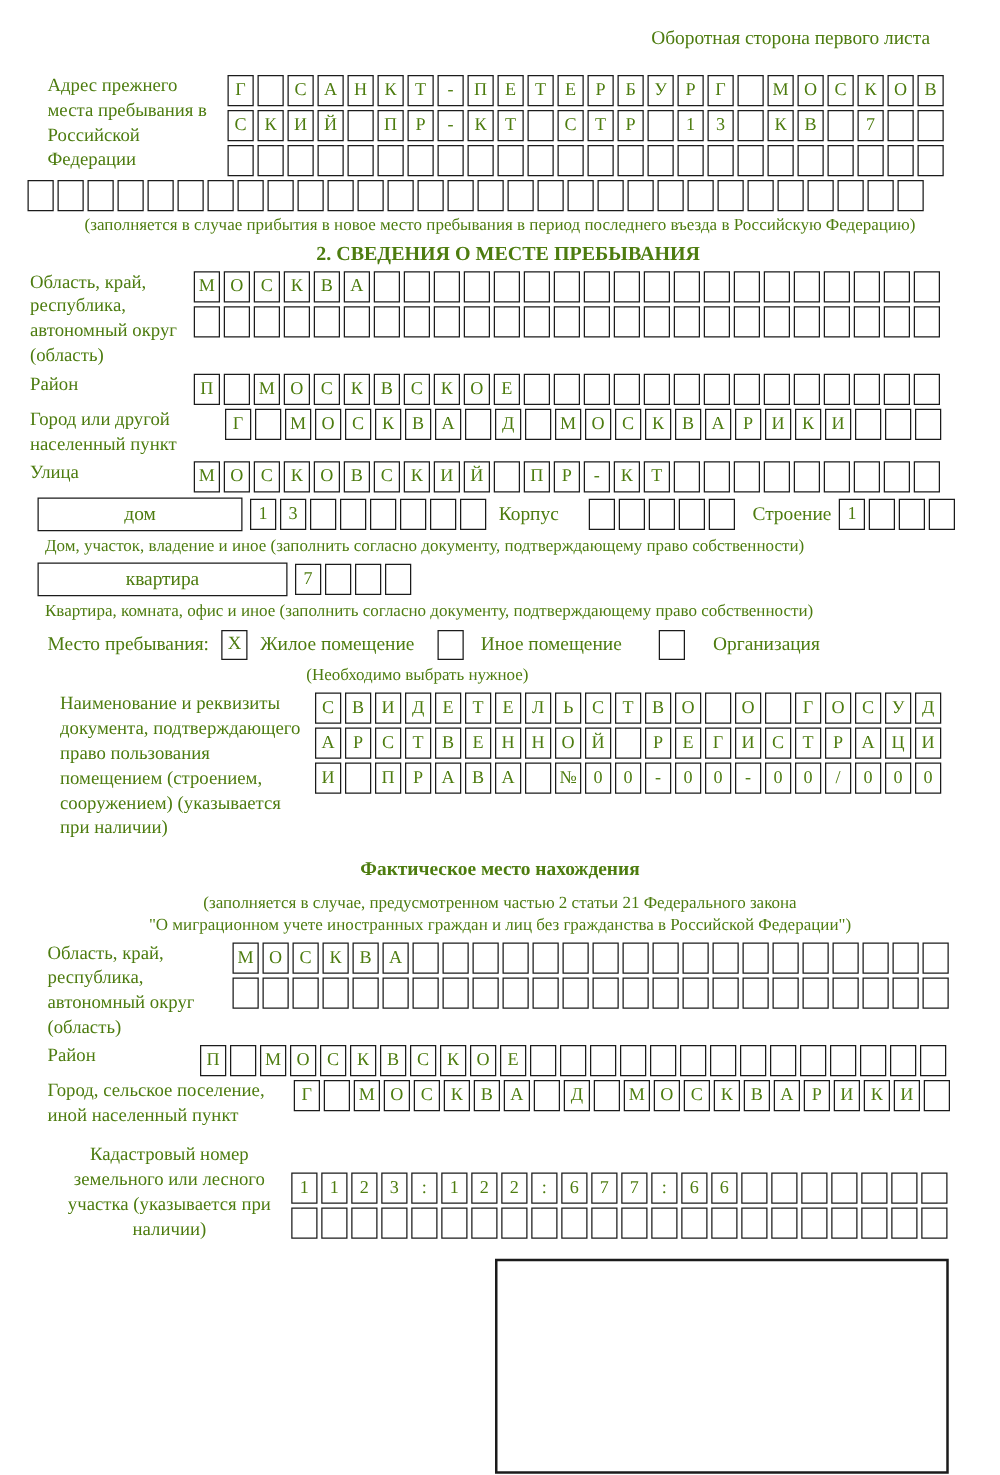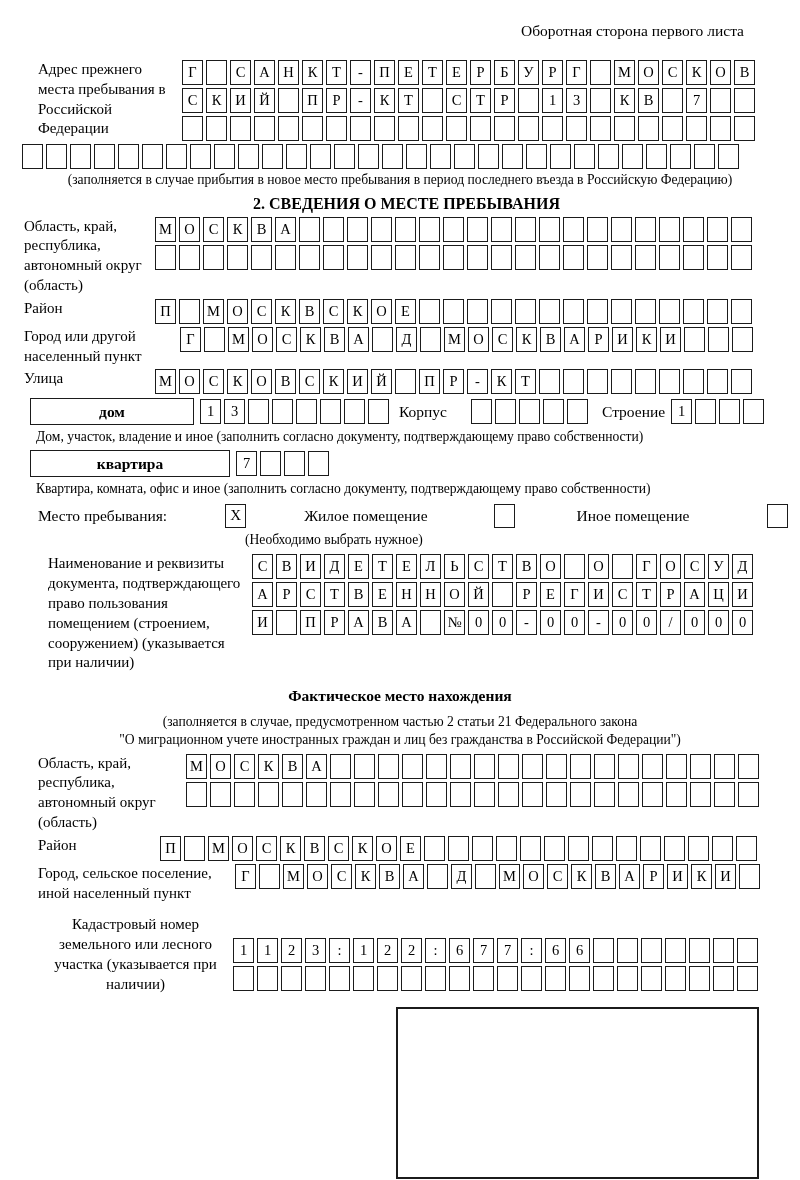--- a/index.html
+++ b/index.html
@@ -1,20 +1,20 @@
 <!DOCTYPE html>
 <html><head>
 <meta charset="utf-8">
 <style>
   html,body { margin:0; padding:0; background:#ffffff; }
   .page {
     position:relative;
     width:800px; height:1180px;
     background:#ffffff;
-    color:#000000;
+    color:#4d7c0f;
     font-family:"Liberation Serif","DejaVu Serif",serif;
     overflow:hidden;
   }
   .header-note {
     padding-top:22px; padding-right:56px;
     text-align:right; font-size:15.5px;
   }
   .label { font-size:15px; line-height:1.32; }
   .caption { font-size:13.6px; line-height:1.3; }
   .center { text-align:center; }
@@ -29,21 +29,21 @@
   }
   .checkbox {
     width:21px; height:24px; box-sizing:border-box;
     border:1.7px solid #1b1b1b;
     display:inline-flex; align-items:center; justify-content:center;
     font-size:15px; flex:0 0 auto;
   }
   .widebox {
     box-sizing:border-box; border:1.7px solid #1b1b1b; height:27px;
     display:flex; align-items:center; justify-content:center;
-    font-size:15.5px; flex:0 0 auto;font-weight:bold;
+    font-size:15.5px; flex:0 0 auto;
   }
   .section-title { font-weight:bold; font-size:16px; text-align:center; }
   .inline-label { font-size:15.5px; white-space:nowrap; }
   .stamp-box {
     box-sizing:border-box; border:2px solid #1b1b1b;
     width:363px; height:172px; margin-left:396px; background:#fff;
   }
 </style>
 </head>
 <body>
@@ -357,28 +357,28 @@
     <div class="widebox" style="width:200px;">квартира</div>
     <div class="cells" style="margin-left:6px;">
         <span class="cell">7</span>
         <span class="cell"></span>
         <span class="cell"></span>
         <span class="cell"></span>
       </div>
   </div>
   <div class="caption" style="margin-top:3px; margin-left:36px;">Квартира, комната, офис и иное (заполнить согласно документу, подтверждающему право собственности)</div>
 
-  <div class="flexrow" style="margin-top:6px; margin-left:38px; align-items:center;gap:48px;">
+  <div class="flexrow" style="margin-top:6px; margin-left:38px; align-items:center;">
     <div class="inline-label">Место пребывания:</div>
     <span class="checkbox" style="margin-left:10px;">X</span>
     <span class="inline-label" style="margin-left:10px;">Жилое помещение</span>
     <span class="checkbox" style="margin-left:18px;"></span>
     <span class="inline-label" style="margin-left:14px;">Иное помещение</span>
     <span class="checkbox" style="margin-left:30px;"></span>
-    <span class="inline-label" style="margin-left:22px;">Российскую</span>
+    <span class="inline-label" style="margin-left:22px;">Организация</span>
   </div>
   <div class="caption" style="margin-top:3px; margin-left:245px;">(Необходимо выбрать нужное)</div>
 
   <div class="flexrow" style="margin-top:6px; margin-left:48px;">
     <div class="label" style="width:204px;">Наименование и реквизиты документа, подтверждающего право пользования помещением (строением, сооружением) (указывается при наличии)</div>
     <div class="cellcol">
       <div class="cells">
           <span class="cell">С</span>
           <span class="cell">В</span>
           <span class="cell">И</span>

